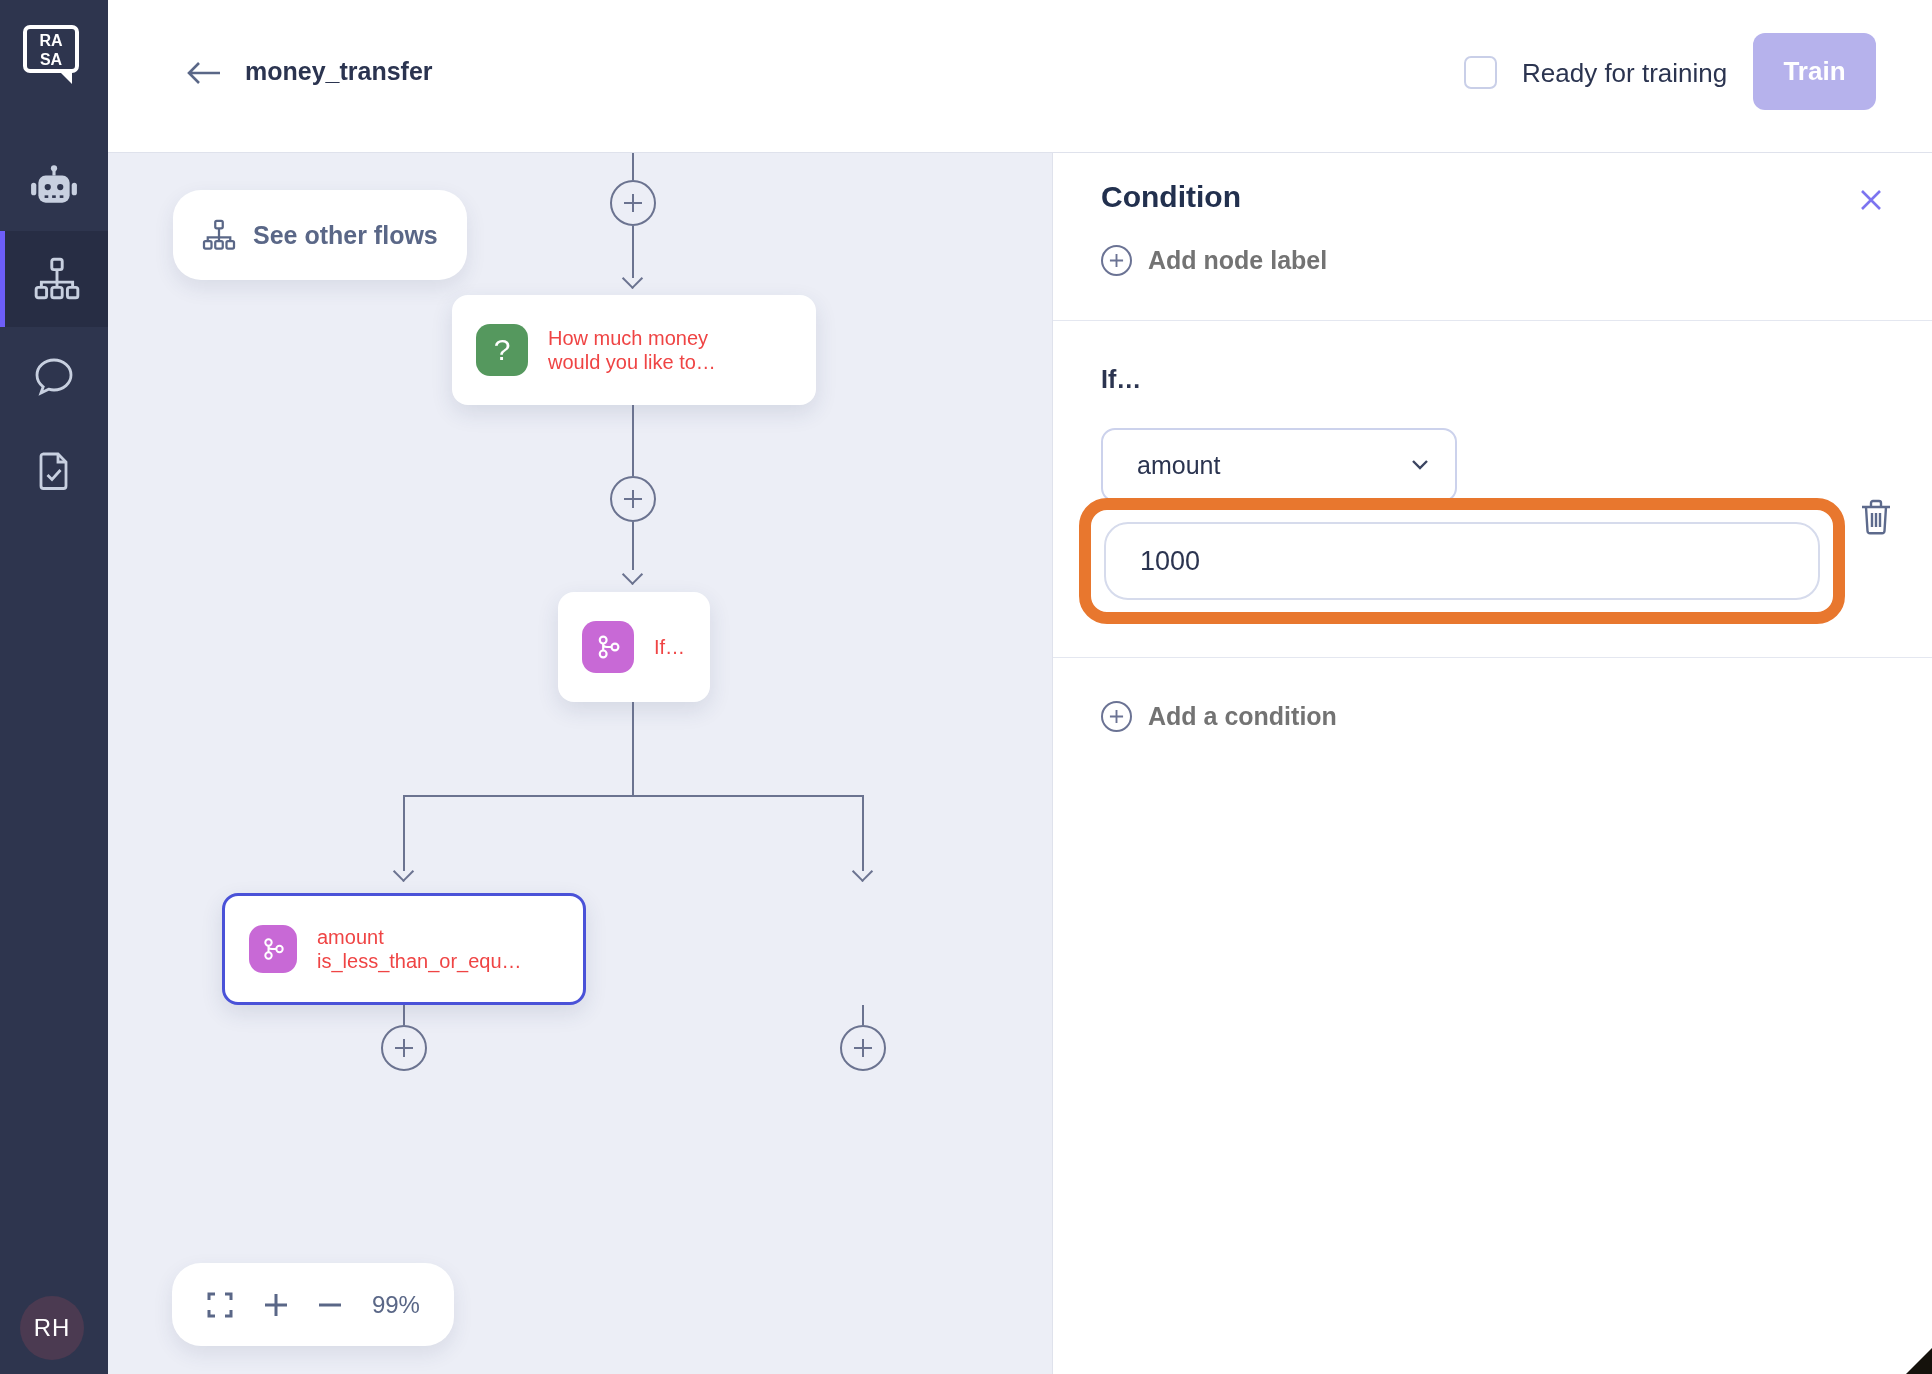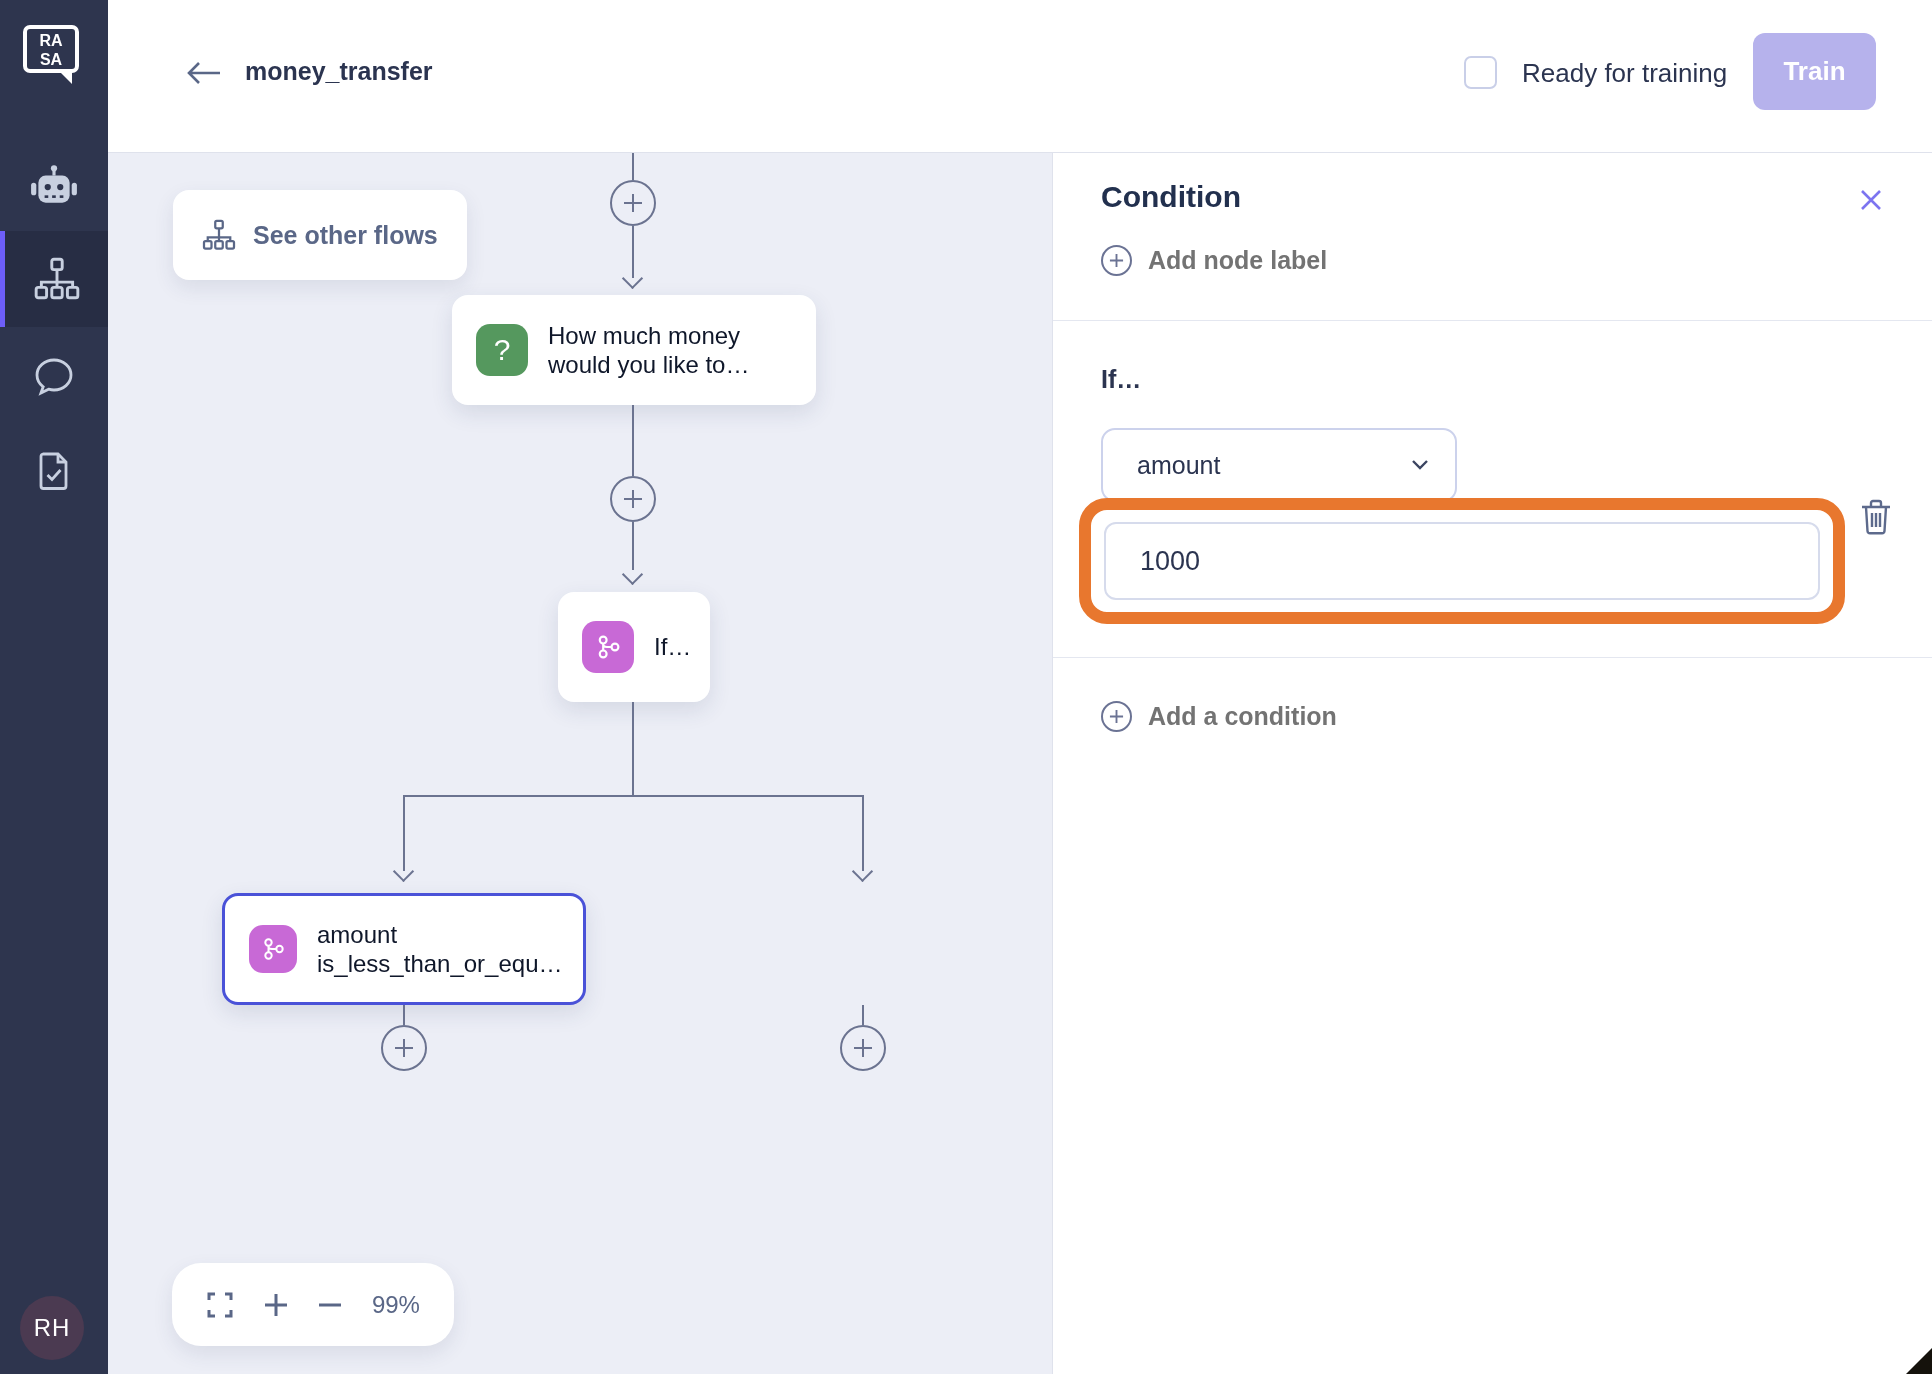--- a/index.html
+++ b/index.html
@@ -16,53 +16,53 @@
   
   .header { position:absolute; left:108px; top:0; right:0; height:153px; background:#fff; border-bottom:1px solid #dfe2ec; z-index:20; }
   .back-btn { position:absolute; left:78px; top:58px; width:36px; height:30px; cursor:pointer; }
   .flow-title { position:absolute; left:137px; top:57px; font-size:25px; font-weight:700; color:#2b3450; }
   .checkbox { position:absolute; left:1356px; top:56px; width:33px; height:33px; border:2px solid #c9cfe8; border-radius:7px; background:#fff; cursor:pointer; }
   .ready-label { position:absolute; left:1414px; top:58px; font-size:26px; color:#2b3450; }
   .train-btn { position:absolute; left:1645px; top:33px; width:123px; height:77px; background:#b6b2ec; border:none; border-radius:12px; color:#fff; font-size:26px; font-weight:700; font-family:"Liberation Sans",sans-serif; cursor:pointer; }
 
   
   .canvas { position:absolute; left:108px; top:153px; width:944px; height:1221px; background:#eceef6; overflow:hidden; }
-  .pill { position:absolute; left:65px; top:37px; width:294px; height:90px; background:#fff; border-radius:16px; box-shadow:0 8px 20px rgba(45,55,95,.10); display:flex; align-items:center; gap:16px; padding:0 28px; cursor:pointer; }
+  .pill { position:absolute; left:65px; top:37px; width:294px; height:90px; background:#fff; border-radius:28px; box-shadow:0 8px 20px rgba(45,55,95,.10); display:flex; align-items:center; gap:16px; padding:0 28px; cursor:pointer; }
   .pill span { font-size:25px; font-weight:700; color:#5a6787; }
 
   .vline { position:absolute; width:2px; background:#6b7390; }
   .hline { position:absolute; height:2px; background:#6b7390; }
   .arrowhead { position:absolute; width:15px; height:15px; border-right:2px solid #6b7390; border-bottom:2px solid #6b7390; transform:rotate(45deg); }
   .plus-circle { position:absolute; width:46px; height:46px; border:2px solid #6b7390; border-radius:50%; color:#6b7390; display:flex; align-items:center; justify-content:center; cursor:pointer; }
   .plus-circle svg { display:block; }
 
   .node { position:absolute; background:#fff; border-radius:16px; box-shadow:0 8px 22px rgba(45,55,95,.12); display:flex; align-items:center; gap:20px; padding:0 24px; cursor:pointer; }
   .node.selected { border:3px solid #4a52d8; }
-  .node-label { font-size:24px; color:#0f172a; line-height:1.22; }
+  .node-label { font-size:20px; color:#ef4444; line-height:1.22; }
   .icon-sq { flex:0 0 auto; width:52px; height:52px; border-radius:14px; display:flex; align-items:center; justify-content:center; }
   .icon-green { background:#55985e; color:#fff; font-size:30px; }
   .icon-purple { background:#c869d6; }
 
   .zoombar { position:absolute; left:64px; top:1110px; width:282px; height:83px; background:#fff; border-radius:29px; box-shadow:0 8px 20px rgba(45,55,95,.10); display:flex; align-items:center; justify-content:space-between; padding:0 34px; }
   .zoombar .zbtn { color:#5a6787; cursor:pointer; display:flex; align-items:center; }
   .zoom-level { font-size:24px; color:#5a6787; }
 
   
   .panel { position:absolute; left:1052px; top:153px; width:880px; height:1221px; background:#fff; border-left:1px solid #dfe2ec; z-index:10; }
   .panel-title { position:absolute; left:48px; top:27px; font-size:30px; font-weight:700; color:#22304e; }
   .close-btn { position:absolute; right:46px; top:32px; width:30px; height:30px; cursor:pointer; }
   .muted-action { position:absolute; display:flex; align-items:center; gap:16px; color:#737373; cursor:pointer; }
   .muted-action span { font-size:25px; font-weight:600; }
   .plus-small { width:31px; height:31px; border:2px solid #6b7394; border-radius:50%; display:flex; align-items:center; justify-content:center; }
   .divider { position:absolute; left:0; width:880px; height:1px; background:#e4e7f0; }
   .if-label { position:absolute; left:48px; top:212px; font-size:25px; font-weight:700; color:#2b3450; }
   .select { position:absolute; top:275px; height:74px; background:#fff; border:2px solid #ccd2ec; border-radius:14px; display:flex; align-items:center; justify-content:space-between; padding:0 26px 0 34px; cursor:pointer; }
   .select span { font-size:25px; color:#2b3450; }
   .annotation { position:absolute; left:26px; top:345px; width:766px; height:126px; border:12px solid #e8772e; border-radius:28px; pointer-events:none; z-index:5; }
-  .value-input { position:absolute; left:51px; top:369px; width:716px; height:78px; border:2px solid #d6dbec; border-radius:12px; padding:0 34px; font-size:27px; color:#2b3450; font-family:"Liberation Sans",sans-serif; background:#fff; }
+  .value-input { position:absolute; left:51px; top:369px; width:716px; height:78px; border:2px solid #d6dbec; border-radius:24px; padding:0 34px; font-size:27px; color:#2b3450; font-family:"Liberation Sans",sans-serif; background:#fff; }
   .trash { position:absolute; left:806px; top:345px; width:34px; height:38px; cursor:pointer; }
   .autosave { position:absolute; left:0; width:880px; bottom:30px; text-align:center; font-size:24px; color:#6b7694; }
 
   .cursor { position:absolute; right:0; bottom:0; width:26px; height:26px; background:#15120c; clip-path:polygon(100% 0, 100% 100%, 0 100%); z-index:50; }
 </style>
 </head>
 <body>
 
 <div class="sidebar">
   <div class="logo">

